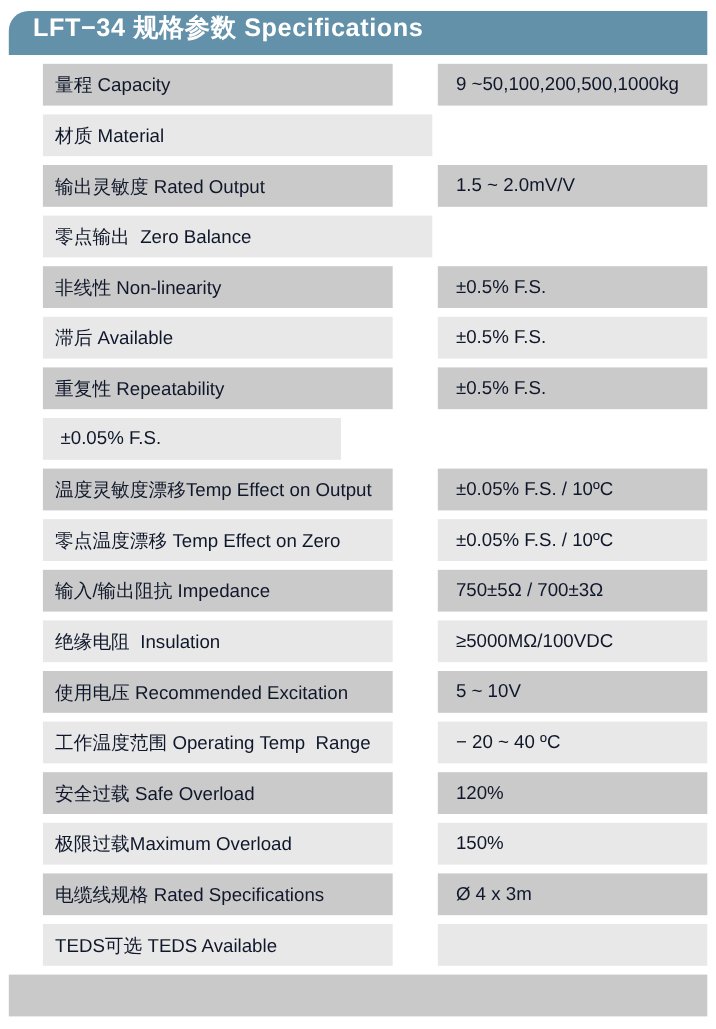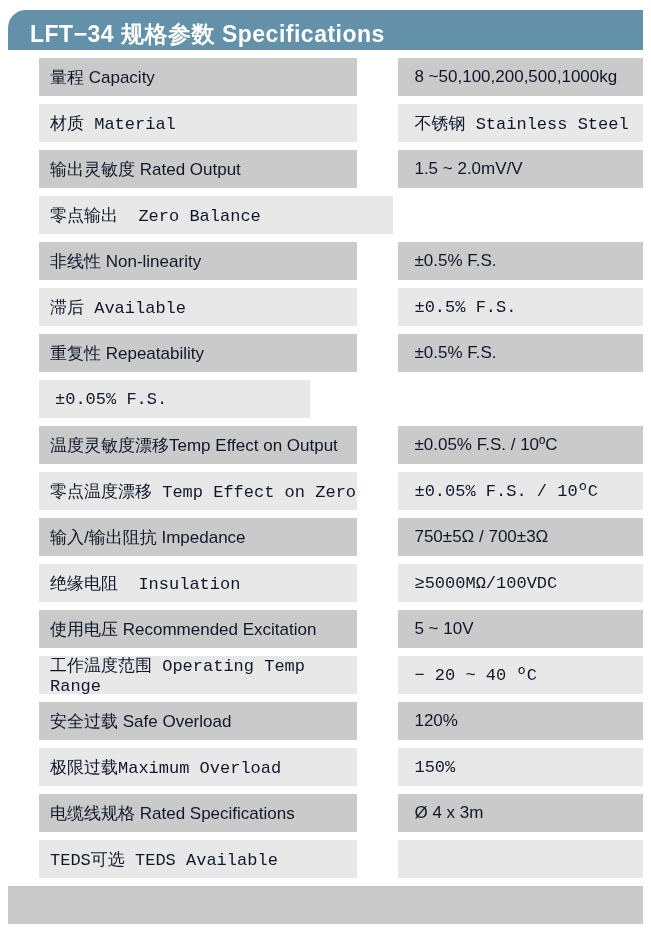--- a/index.html
+++ b/index.html
@@ -14,21 +14,21 @@
     box-sizing: border-box;
     padding: 10px 8px 0 8px;
     background: #ffffff;
     overflow: hidden;
   }
   .header-bar {
     height: 40px;
     background: #6291A9;
     border-radius: 18px 0 0 0;
     display: flex;
-    align-items: flex-end;
+    align-items: flex-start;
     padding-left: 22px;
     margin-bottom: 8px;
   }
   .header-title {
     color: #ffffff;
     font-size: 23px;
     font-weight: bold;
     letter-spacing: 0.5px;
     white-space: pre;
   }
@@ -49,45 +49,44 @@
   }
   .cell.label {
     width: 354px;
     padding-left: 11px;
   }
   .cell.value {
     width: 271px;
     padding-left: 16px;
   }
   .row.dark .cell  { background: #CACACA; }
-  .row.light .cell { background: #E8E8E8; font-family: Liberation Mono, monospace; }
+  .row.light .cell { background: #E8E8E8; }
   .bottom-bar {
     height: 38px;
     background: #C9C9C9;
   }
 </style>
 </head>
 <body>
 
 <div class="page">
 
   <div class="header-bar">
     <span class="header-title">LFT−34 规格参数 Specifications</span>
   </div>
 
   <div class="spec-table">
 
     <div class="row dark">
       <div class="cell label">量程 Capacity</div>
-      <div class="cell value">8 ~50,100,200,500,1000kg</div>
+      <div class="cell value">9 ~50,100,200,500,1000kg</div>
     </div>
 
     <div class="row light">
       <div class="cell label">材质 Material</div>
-      <div class="cell value">不锈钢 Stainless Steel</div>
     </div>
 
     <div class="row dark">
       <div class="cell label">输出灵敏度 Rated Output</div>
       <div class="cell value">1.5 ~ 2.0mV/V</div>
     </div>
 
     <div class="row light">
       <div class="cell label">零点输出  Zero Balance</div>
     </div>

